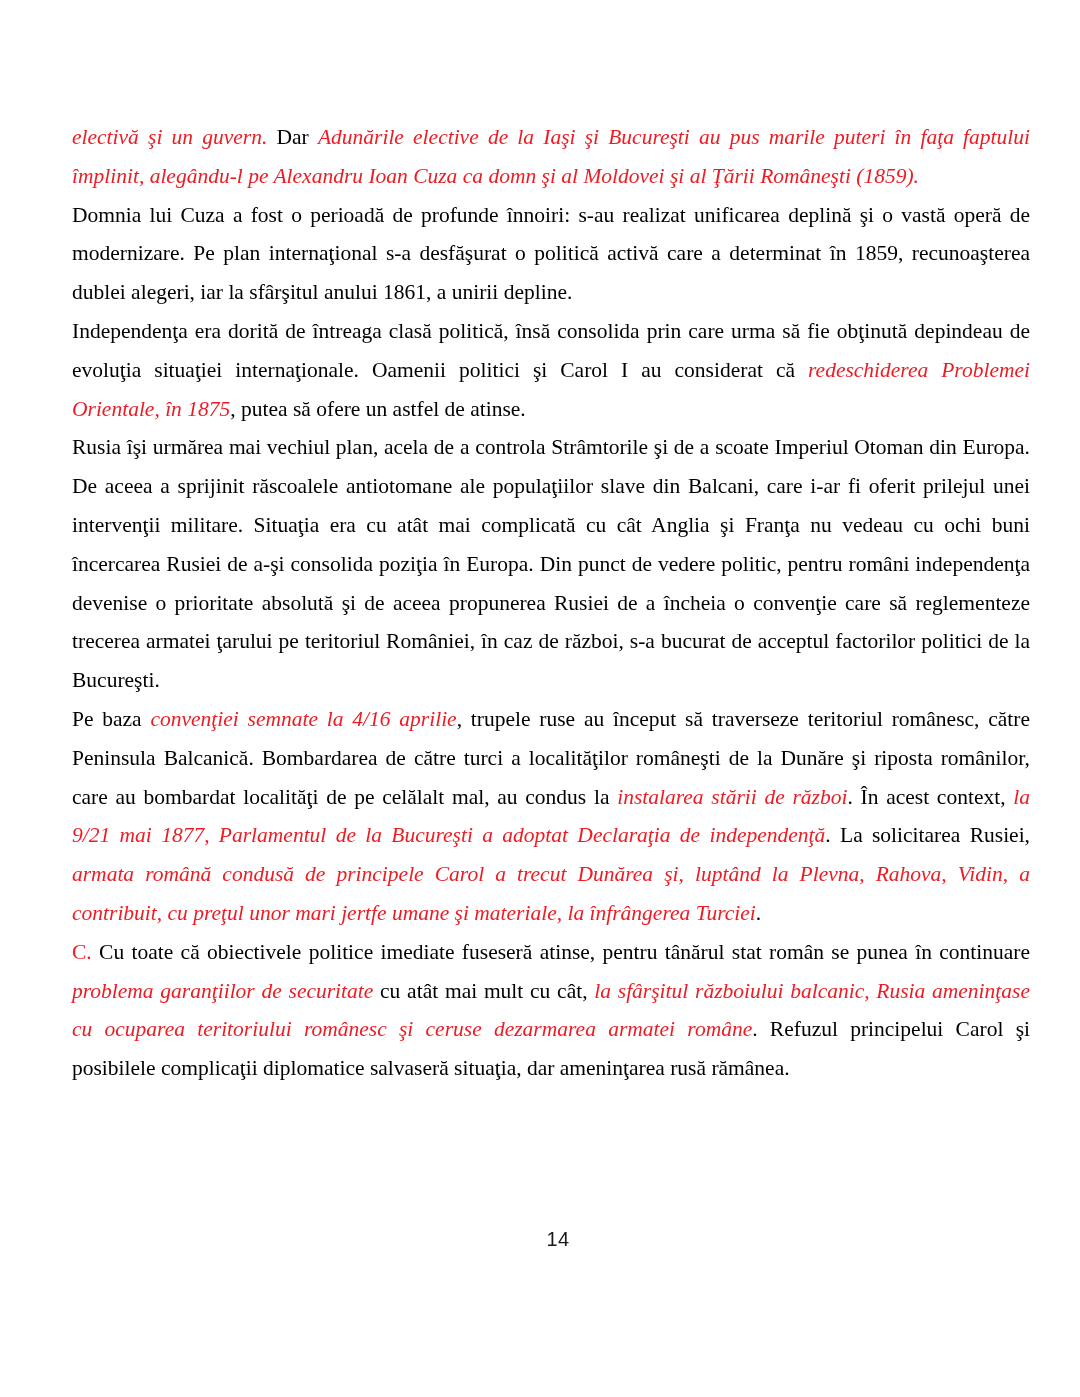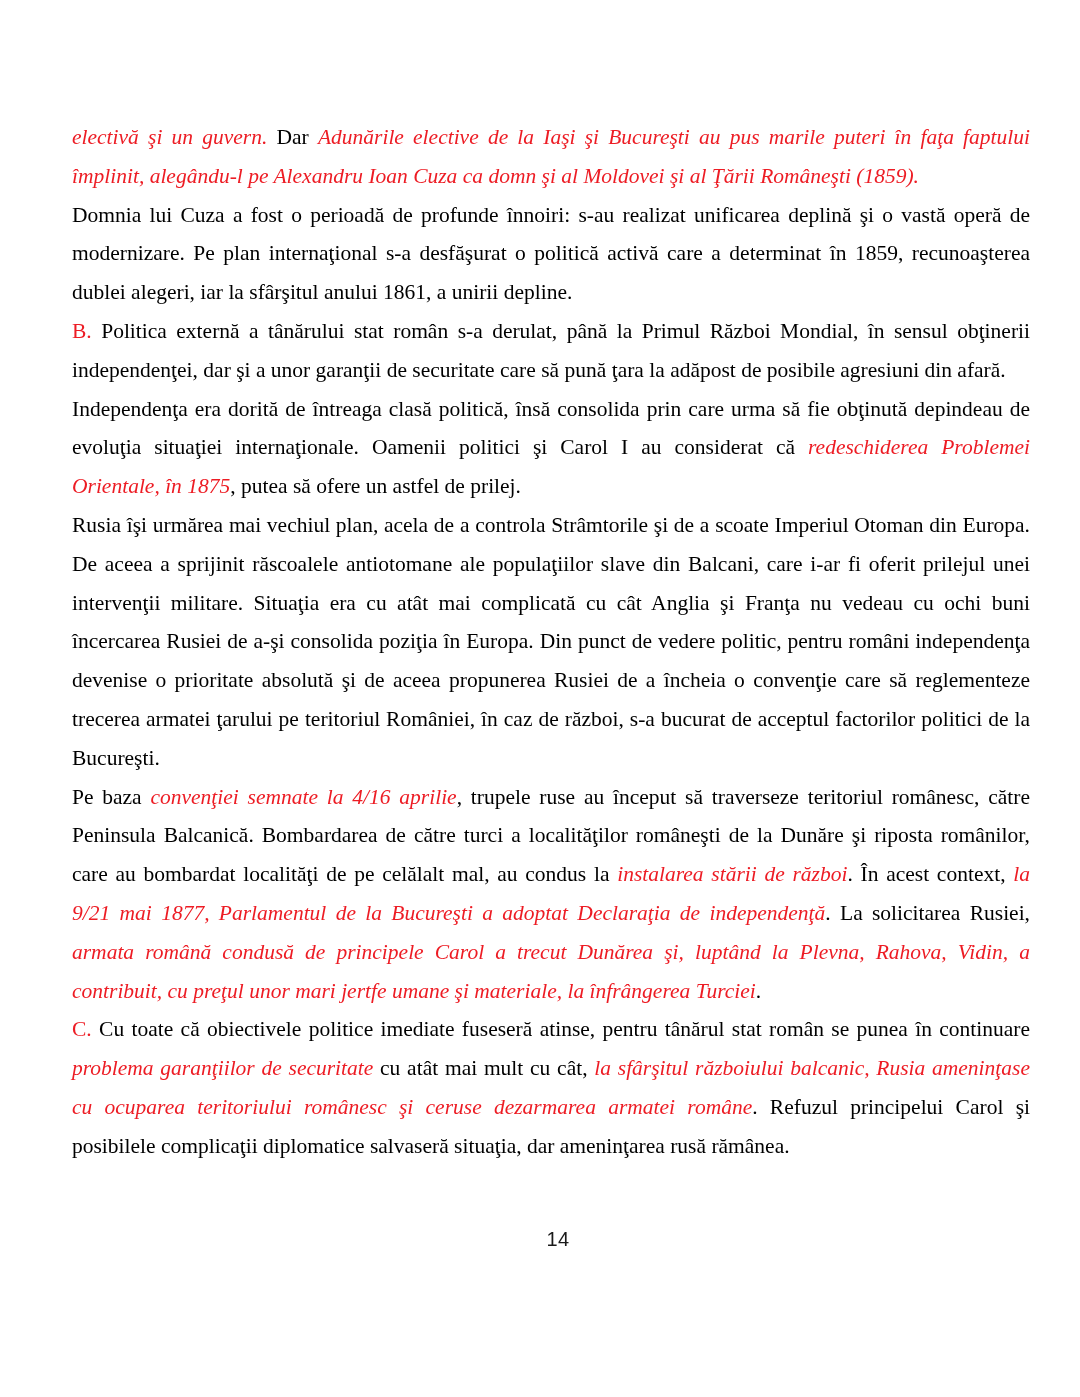--- a/index.html
+++ b/index.html
@@ -64,20 +64,19 @@
     padding-left: 18px;
   }
 </style>
 </head>
 <body>
 
 <div class="page">
   <div class="body-text" id="body-container">
       <p><span class="red-i">electivă şi un guvern.</span><span> Dar </span><span class="red-i">Adunările elective de la Iaşi şi Bucureşti au pus marile puteri în faţa faptului împlinit, alegându-l pe Alexandru Ioan Cuza ca domn şi al Moldovei şi al Ţării Româneşti (1859).</span></p>
       <p class="ind"><span>Domnia lui Cuza a fost o perioadă de profunde înnoiri: s-au realizat unificarea deplină şi o vastă operă de modernizare. Pe plan internaţional s-a desfăşurat o politică activă care a determinat în 1859, recunoaşterea dublei alegeri, iar la sfârşitul anului 1861, a unirii depline.</span></p>
-      <p class="ind"><span class="red">B.</span><span> Politica externă a tânărului stat român s-a derulat, până la Primul Război Mondial, în sensul obţinerii independenţei, dar şi a unor garanţii de securitate care să pună ţara la adăpost de posibile agresiuni din afară.</span></p>
-      <p class="ind"><span>Independenţa era dorită de întreaga clasă politică, însă consolida prin care urma să fie obţinută depindeau de evoluţia situaţiei internaţionale. Oamenii politici şi Carol I au considerat că </span><span class="red-i">redeschiderea Problemei Orientale, în 1875</span><span>, putea să ofere un astfel de prilej.</span></p>
+      <p class="ind"><span>Independenţa era dorită de întreaga clasă politică, însă consolida prin care urma să fie obţinută depindeau de evoluţia situaţiei internaţionale. Oamenii politici şi Carol I au considerat că </span><span class="red-i">redeschiderea Problemei Orientale, în 1875</span><span>, putea să ofere un astfel de atinse.</span></p>
       <p class="ind"><span>Rusia îşi urmărea mai vechiul plan, acela de a controla Strâmtorile şi de a scoate Imperiul Otoman din Europa. De aceea a sprijinit răscoalele antiotomane ale populaţiilor slave din Balcani, care i-ar fi oferit prilejul unei intervenţii militare. Situaţia era cu atât mai complicată cu cât Anglia şi Franţa nu vedeau cu ochi buni încercarea Rusiei de a-şi consolida poziţia în Europa. Din punct de vedere politic, pentru români independenţa devenise o prioritate absolută şi de aceea propunerea Rusiei de a încheia o convenţie care să reglementeze trecerea armatei ţarului pe teritoriul României, în caz de război, s-a bucurat de acceptul factorilor politici de la Bucureşti.</span></p>
       <p class="ind"><span>Pe baza </span><span class="red-i">convenţiei semnate la 4/16 aprilie</span><span>, trupele ruse au început să traverseze teritoriul românesc, către Peninsula Balcanică. Bombardarea de către turci a localităţilor româneşti de la Dunăre şi riposta românilor, care au bombardat localităţi de pe celălalt mal, au condus la </span><span class="red-i">instalarea stării de război</span><span>. În acest context, </span><span class="red-i">la 9/21 mai 1877, Parlamentul de la Bucureşti a adoptat Declaraţia de independenţă</span><span>. La solicitarea Rusiei, </span><span class="red-i">armata română condusă de principele Carol a trecut Dunărea şi, luptând la Plevna, Rahova, Vidin, a contribuit, cu preţul unor mari jertfe umane şi materiale, la înfrângerea Turciei</span><span>.</span></p>
       <p class="ind"><span class="red">C.</span><span> Cu toate că obiectivele politice imediate fuseseră atinse, pentru tânărul stat român se punea în continuare </span><span class="red-i">problema garanţiilor de securitate</span><span> cu atât mai mult cu cât, </span><span class="red-i">la sfârşitul războiului balcanic, Rusia ameninţase cu ocuparea teritoriului românesc şi ceruse dezarmarea armatei române</span><span>. Refuzul principelui Carol şi posibilele complicaţii diplomatice salvaseră situaţia, dar ameninţarea rusă rămânea.</span></p>
     </div>
   <div class="page-number">14</div>
 </div>
 
 </body></html>

